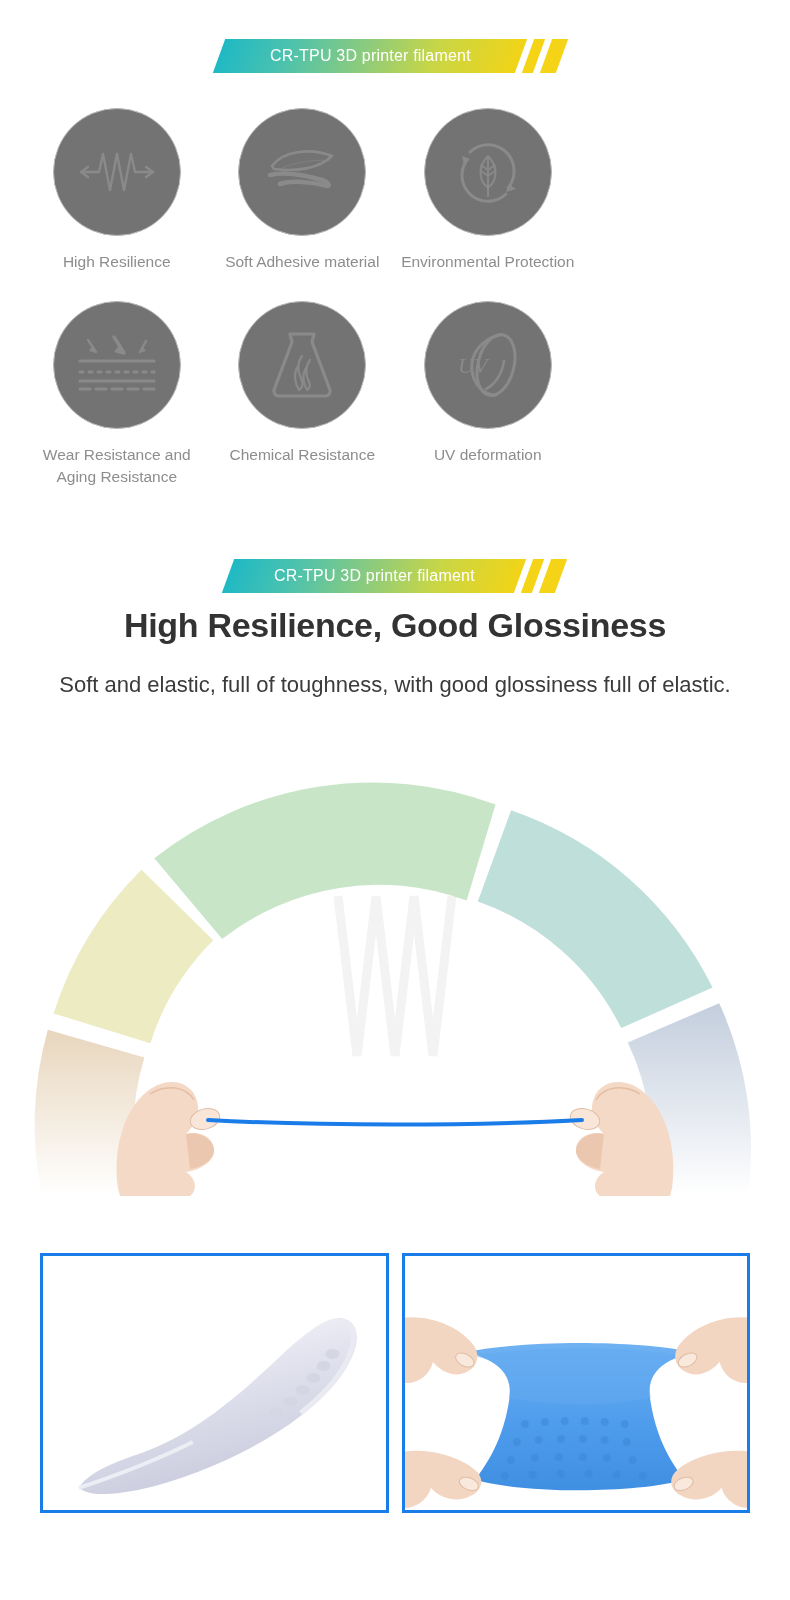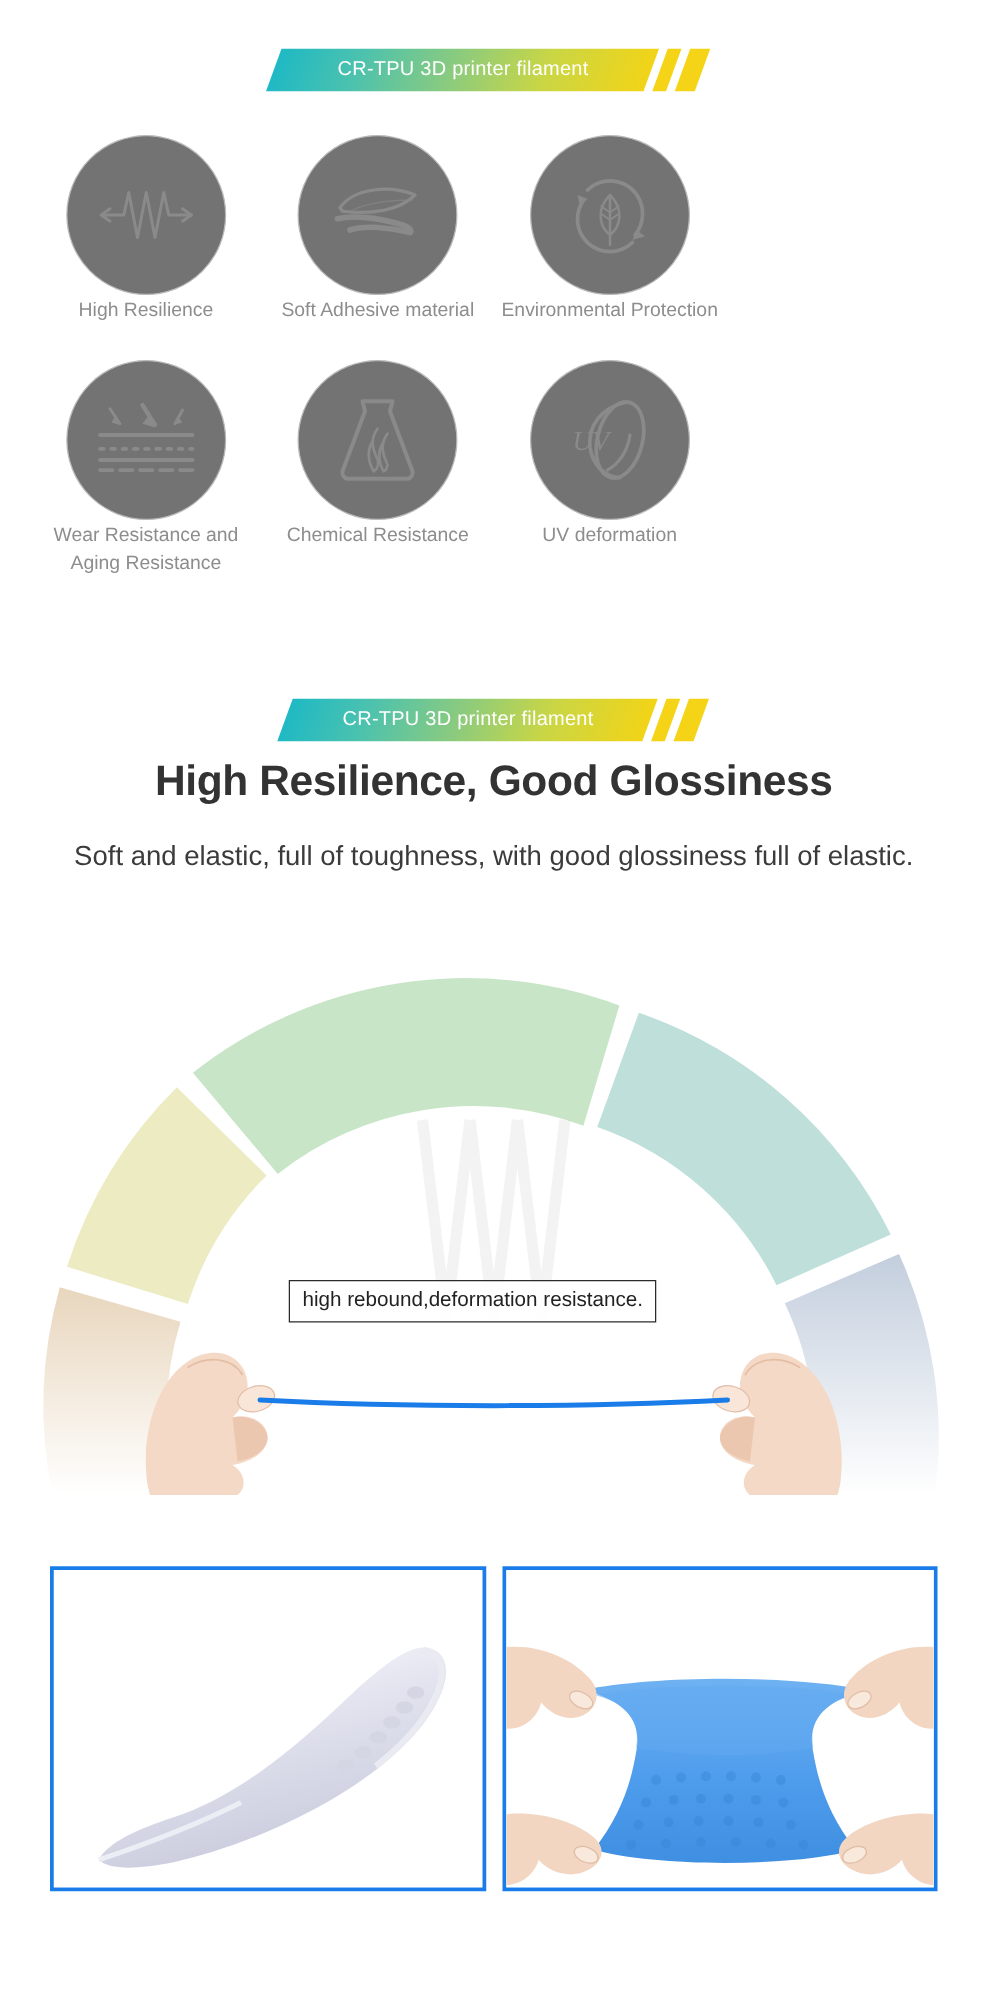--- a/index.html
+++ b/index.html
@@ -43,21 +43,21 @@
   .features { position: absolute; left: 24px; top: 108px; width: 742px; }
   .frow { display: flex; }
   .fitem { width: 185.5px; display: flex; flex-direction: column; align-items: center; }
   .circle {
     width: 128px; height: 128px; border-radius: 50%;
     border: 1px solid #b9b9b9;
     display: flex; align-items: center; justify-content: center;
     background: #737373;
   }
   .flabel {
-    margin-top: 2px;
+    margin-top: 15px;
     font-size: 15.5px; line-height: 22px; color: #8d8d8d;
     text-align: center; width: 175px;
   }
   .frow.second { margin-top: 28px; }
 
   
   .headline {
     position: absolute; left: 0; top: 606px; width: 790px;
     text-align: center;
     font-size: 34px; font-weight: bold; color: #333333;
@@ -270,21 +270,20 @@
           <path d="M604 408 C592 405, 578 412, 576 423 C575 433, 587 441, 600 443" fill="#ecc7b0"></path>
           <ellipse cx="585" cy="393" rx="15" ry="10" transform="rotate(16 585 393)" fill="#f9e6d8" stroke="#e0bda6" stroke-width="1"></ellipse>
           <path d="M640 368 C624 358, 604 360, 596 374" fill="none" stroke="#e3bda4" stroke-width="1.4"></path>
         </g>
 
         <path d="M208 394 C320 400, 470 400, 582 394" fill="none" stroke="#1a7ce8" stroke-width="4" stroke-linecap="round"></path>
       </g>
     </svg>
   </div>
 
-  <div class="caption-box">high rebound,deformation resistance.</div>
 
   <div class="photos">
 
     <div class="photo">
       <svg viewBox="0 0 343 254" preserveAspectRatio="xMidYMid meet">
         <defs>
           <linearGradient id="insoleG" x1="0" y1="0" x2="0.4" y2="1">
             <stop offset="0%" stop-color="#ffffff"></stop>
             <stop offset="45%" stop-color="#e3e4ef"></stop>
             <stop offset="100%" stop-color="#c9cbdd"></stop>

